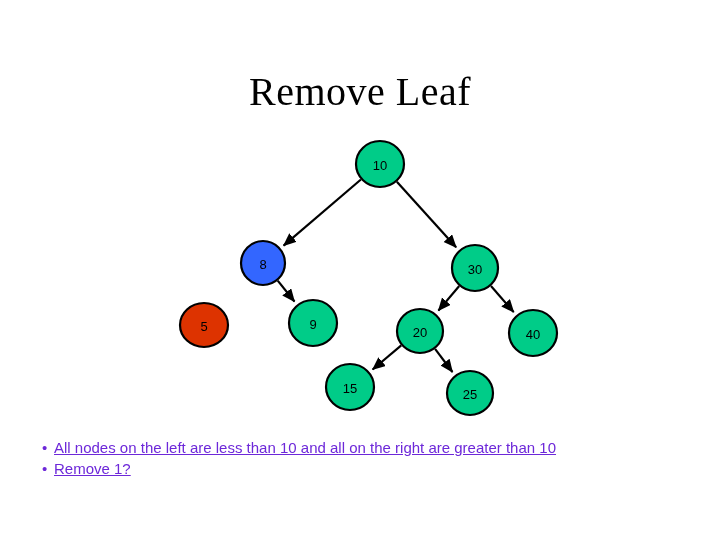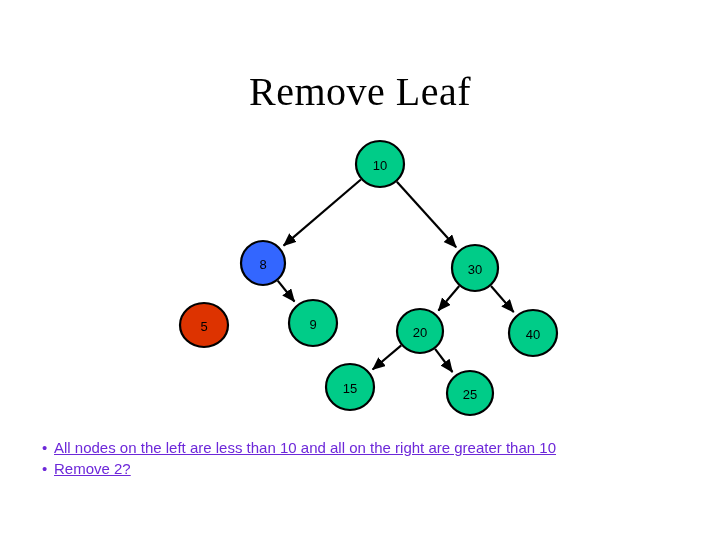--- a/index.html
+++ b/index.html
@@ -136,16 +136,16 @@
           <g>
             <ellipse cx="470" cy="393" rx="23" ry="22" class="node-circle" fill="#00CC88" stroke="#000000"></ellipse>
             <text x="470" y="394" class="node-label" fill="#000000">25</text>
           </g>
         </g>
     </svg>
   </div>
 
   <div id="bullet-block">
       <div class="bullet-line"><span class="bullet-mark">•</span><span>All nodes on the left are less than 10 and all on the right are greater than 10</span></div>
-      <div class="bullet-line"><span class="bullet-mark">•</span><span>Remove 2?</span></div>
+      <div class="bullet-line"><span class="bullet-mark">•</span><span>Remove 1?</span></div>
     </div>
 
 </div>
 
 </body></html>

